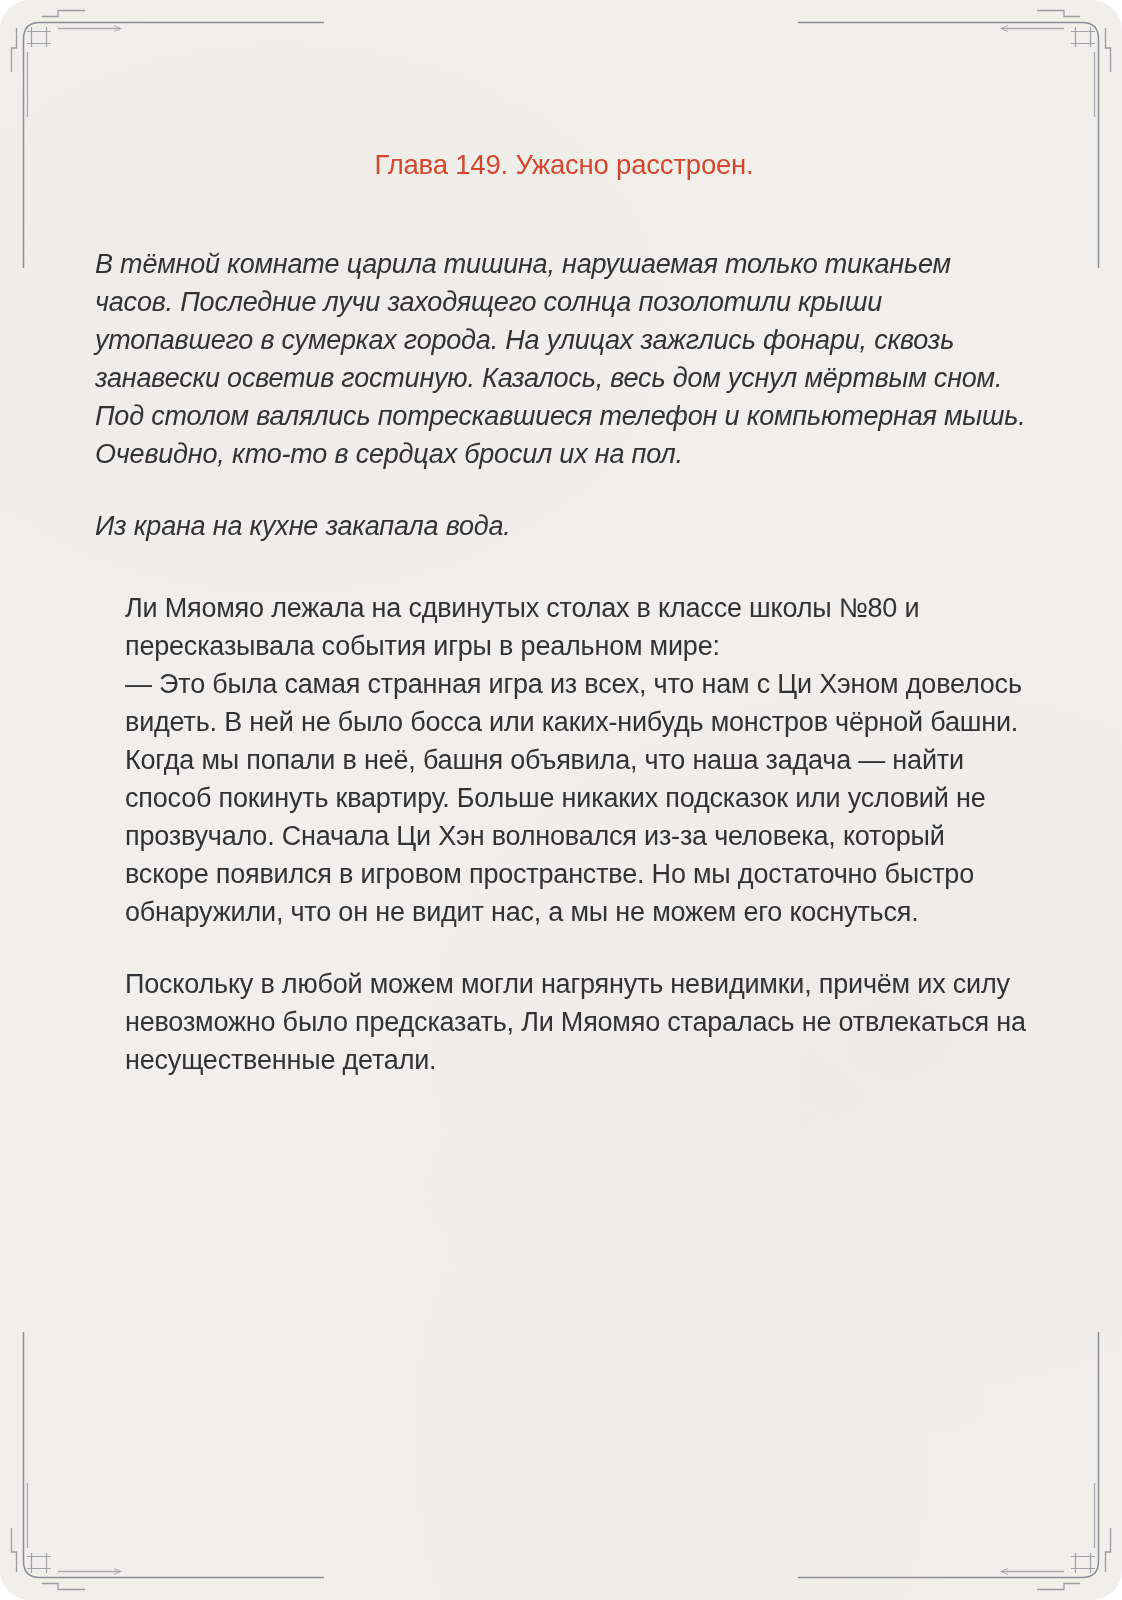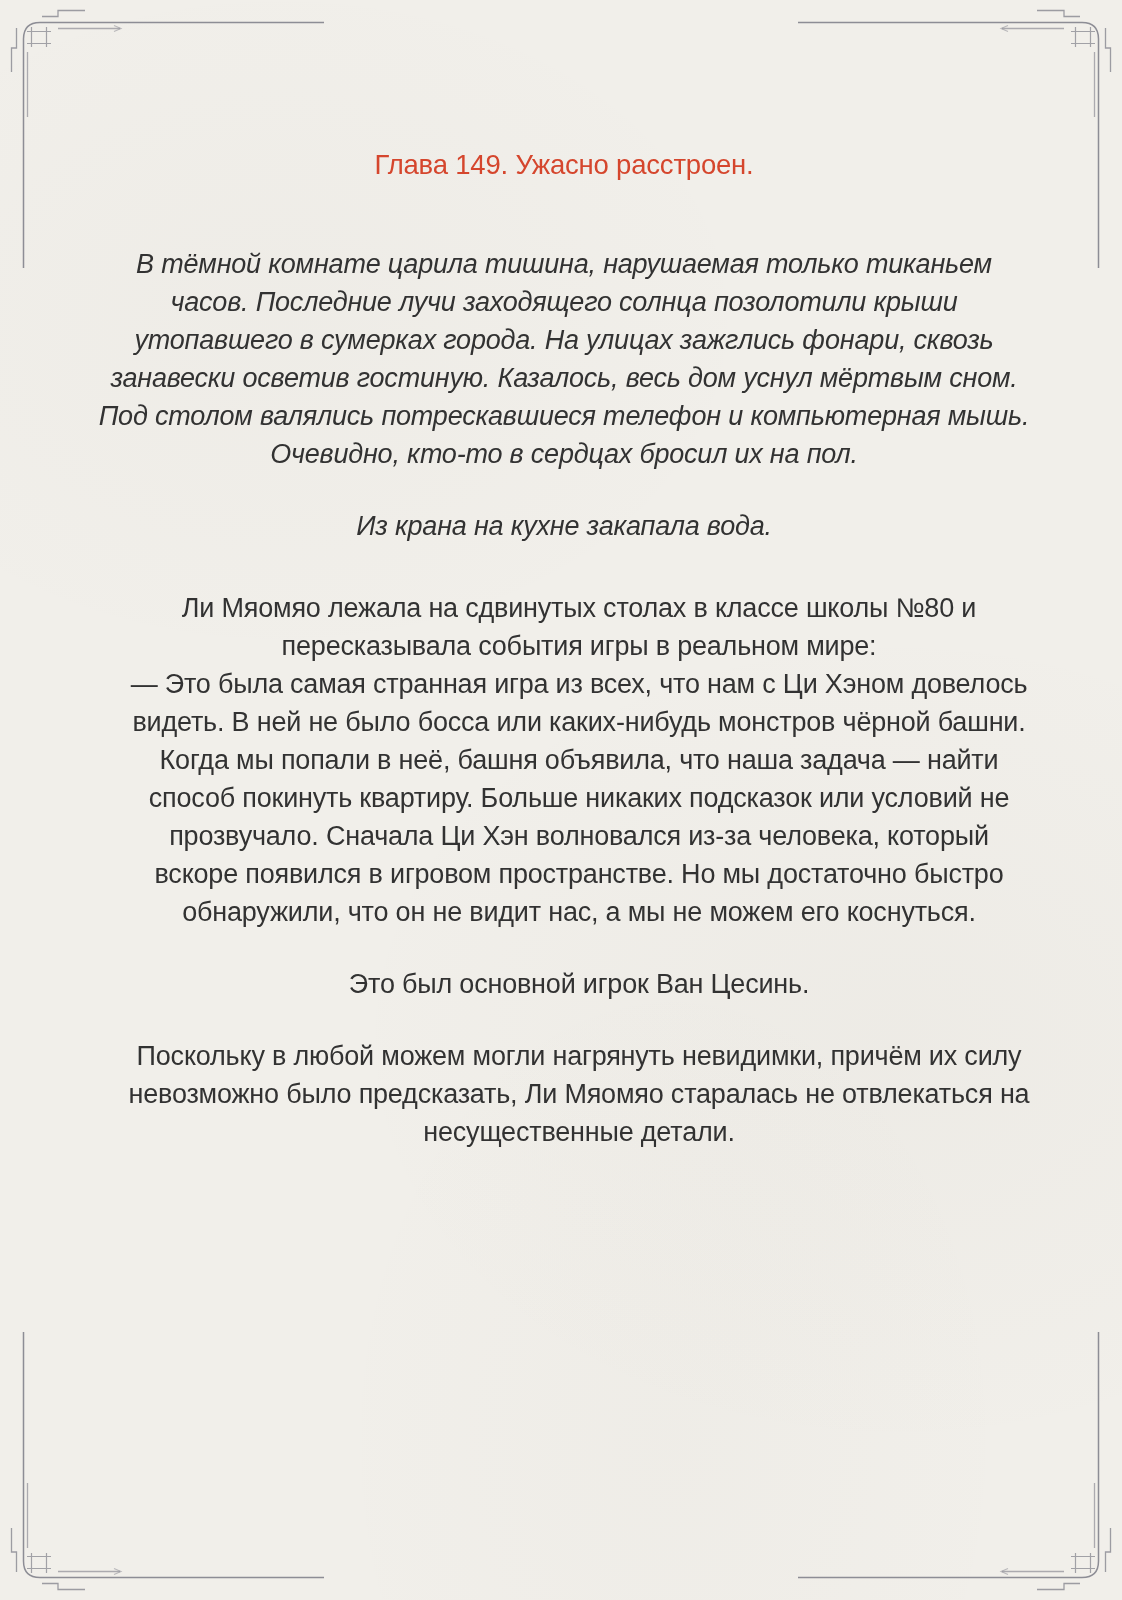--- a/index.html
+++ b/index.html
@@ -51,35 +51,34 @@
     margin: 0 0 61px 0;
     font-size: 27.5px;
     font-weight: 400;
     line-height: 38px;
     text-align: center;
     color: #d5462d;
   }
   .para {
     margin: 0 0 34px 0;
     white-space: pre-line;
-    text-align: center;
   }
   .italic-section .para {
     font-style: italic;
   }
   .regular-section {
     display: block;
     margin-top: 44px;
     margin-left: 30px;
   }
 </style>
 </head>
 <body>
 
-<div class="page" style="background-color: rgb(241, 239, 234);">
+<div class="page" style="background-color: rgb(241, 239, 234); border-radius: 30px;">
 
   <div class="ornament tl" style="color: rgb(141, 141, 149);">
     <svg width="330" height="272" viewBox="0 0 330 272" fill="none">
       <path d="M324 22.5 H40 Q23.5 22.5 23.5 39 V268" stroke="currentColor" stroke-width="1.5"></path>
       <path d="M42 16.5 H58 V10.5 H85" stroke="currentColor" stroke-opacity="0.85" stroke-width="1.3"></path>
       <path d="M16.5 28 V48 H11.5 V72" stroke="currentColor" stroke-opacity="0.85" stroke-width="1.3"></path>
       <path d="M58 28.5 H120" stroke="currentColor" stroke-opacity="0.7" stroke-width="1.3"></path>
       <path d="M114 25.5 L121 28.5 L114 31.5" stroke="currentColor" stroke-opacity="0.55" stroke-width="1.1"></path>
       <path d="M27.5 52 V117" stroke="currentColor" stroke-opacity="0.7" stroke-width="1.3"></path>
       <path d="M27 31.5 H51 M27 43.5 H51 M31.5 27 V47 M46.5 27 V47" stroke="currentColor" stroke-opacity="0.8" stroke-width="1.2"></path>
@@ -130,19 +129,18 @@
         <p class="para">Из крана на кухне закапала вода.</p>
 
 
       </section>
 
     <section class="regular-section">
 
         <p class="para">Ли Мяомяо лежала на сдвинутых столах в классе школы №80 и пересказывала события игры в реальном мире:
 — Это была самая странная игра из всех, что нам с Ци Хэном довелось видеть. В ней не было босса или каких-нибудь монстров чёрной башни. Когда мы попали в неё, башня объявила, что наша задача — найти способ покинуть квартиру. Больше никаких подсказок или условий не прозвучало. Сначала Ци Хэн волновался из-за человека, который вскоре появился в игровом пространстве. Но мы достаточно быстро обнаружили, что он не видит нас, а мы не можем его коснуться.</p>
 
-        <p class="para">Это был основной игрок Ван Цесинь.</p>
 
         <p class="para">Поскольку в любой можем могли нагрянуть невидимки, причём их силу невозможно было предсказать, Ли Мяомяо старалась не отвлекаться на несущественные детали.</p>
       </section>
 
   </main>
 </div>
 
 </body></html>

